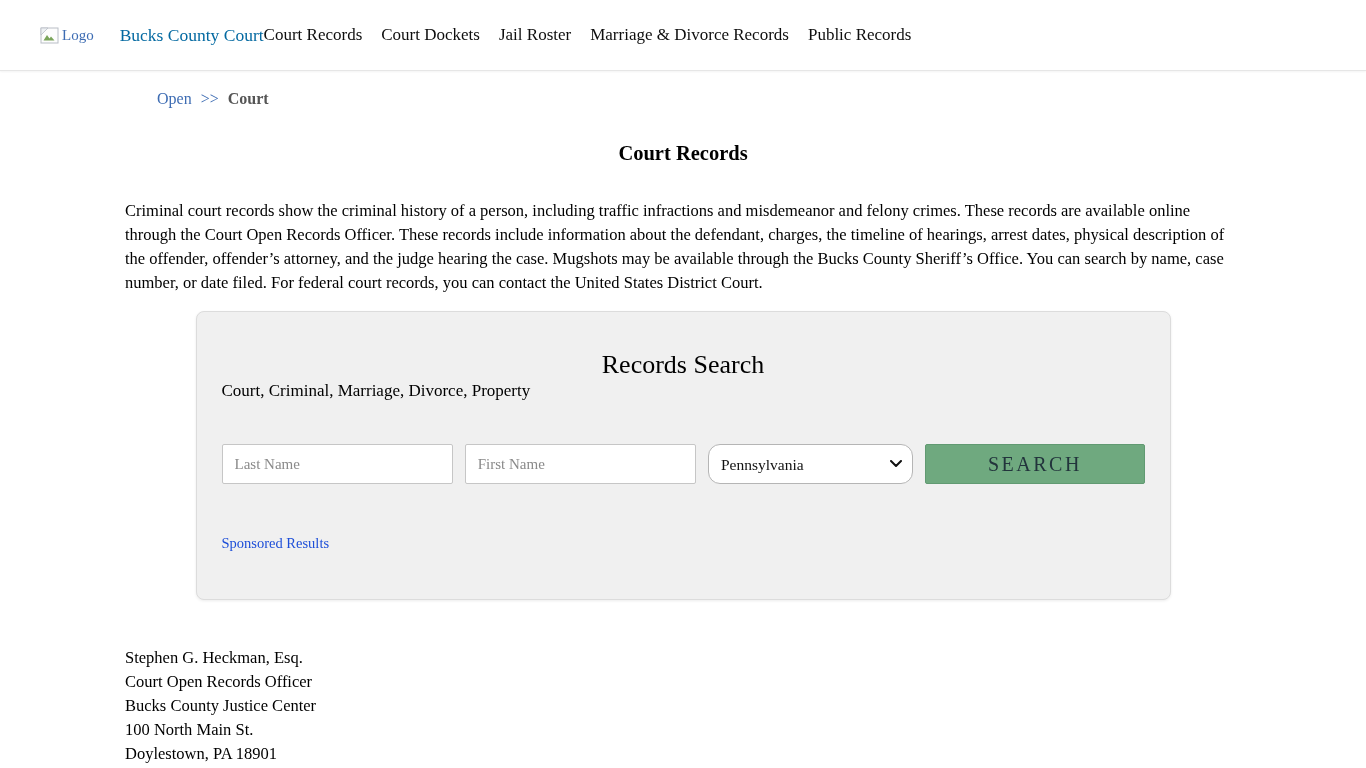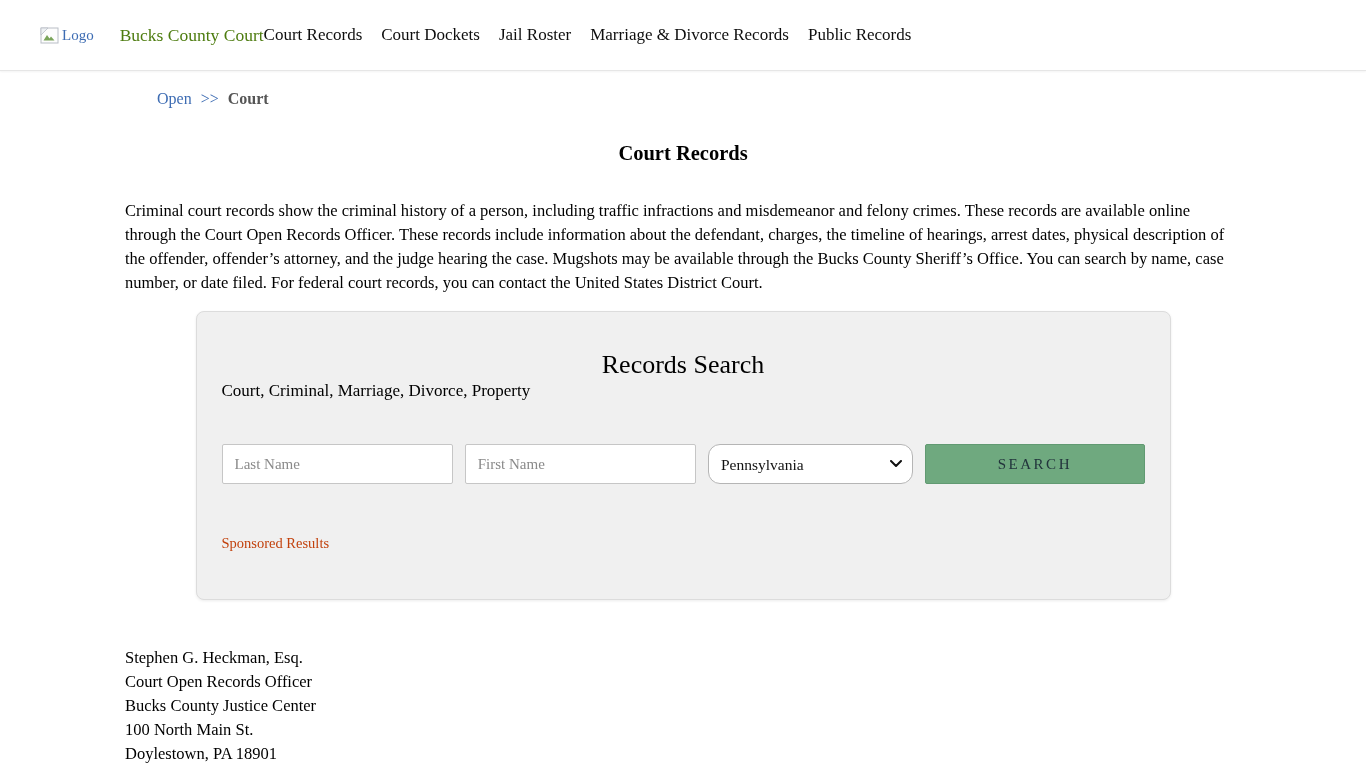--- a/index.html
+++ b/index.html
@@ -33,21 +33,21 @@
   }
   .brand { display: flex; align-items: center; }
   .logo-link {
     display: inline-flex;
     align-items: center;
     gap: 3px;
     text-decoration: none;
     cursor: pointer;
   }
   .logo-alt { color: var(--link-blue); font-size: 15px; }
-  .site-title { margin-left: 26px; font-size: 17.5px; color: #4d7c0f; }
+  .site-title { margin-left: 26px; font-size: 17.5px; color: #0369a1; }
   .nav { display: flex; gap: 19px; font-size: 17px; }
   .nav a { color: #0e0e0e; text-decoration: none; cursor: pointer; white-space: nowrap; }
 
   
   .breadcrumb { margin: 19px 0 0 157px; font-size: 16px; }
   .bc-home { color: var(--link-blue); text-decoration: none; cursor: pointer; }
   .bc-sep { color: var(--link-blue); margin: 0 9px; }
   .bc-cur { color: var(--breadcrumb-current); font-weight: bold; }
 
   
@@ -120,26 +120,26 @@
     pointer-events: none;
     display: flex;
   }
   .search-btn {
     flex: 1;
     height: 40px;
     background: var(--accent-green);
     border: 1px solid var(--accent-green-dark);
     color: var(--search-button-text);
     font-family: inherit;
-    font-size: 15px;
+    font-size: 20px;
     letter-spacing: 2.5px;
     border-radius: 2px;
     cursor: pointer;
   }
-  .sponsored { margin-top: 50px; font-size: 14.5px; line-height: 18px; color: #c2410c; }
+  .sponsored { margin-top: 50px; font-size: 14.5px; line-height: 18px; color: #1d4ed8; }
 
   
   .footer {
     width: 1116px;
     margin: 46px auto 0;
     font-style: normal;
     font-size: 16.5px;
     line-height: 24px;
   }
 </style>

